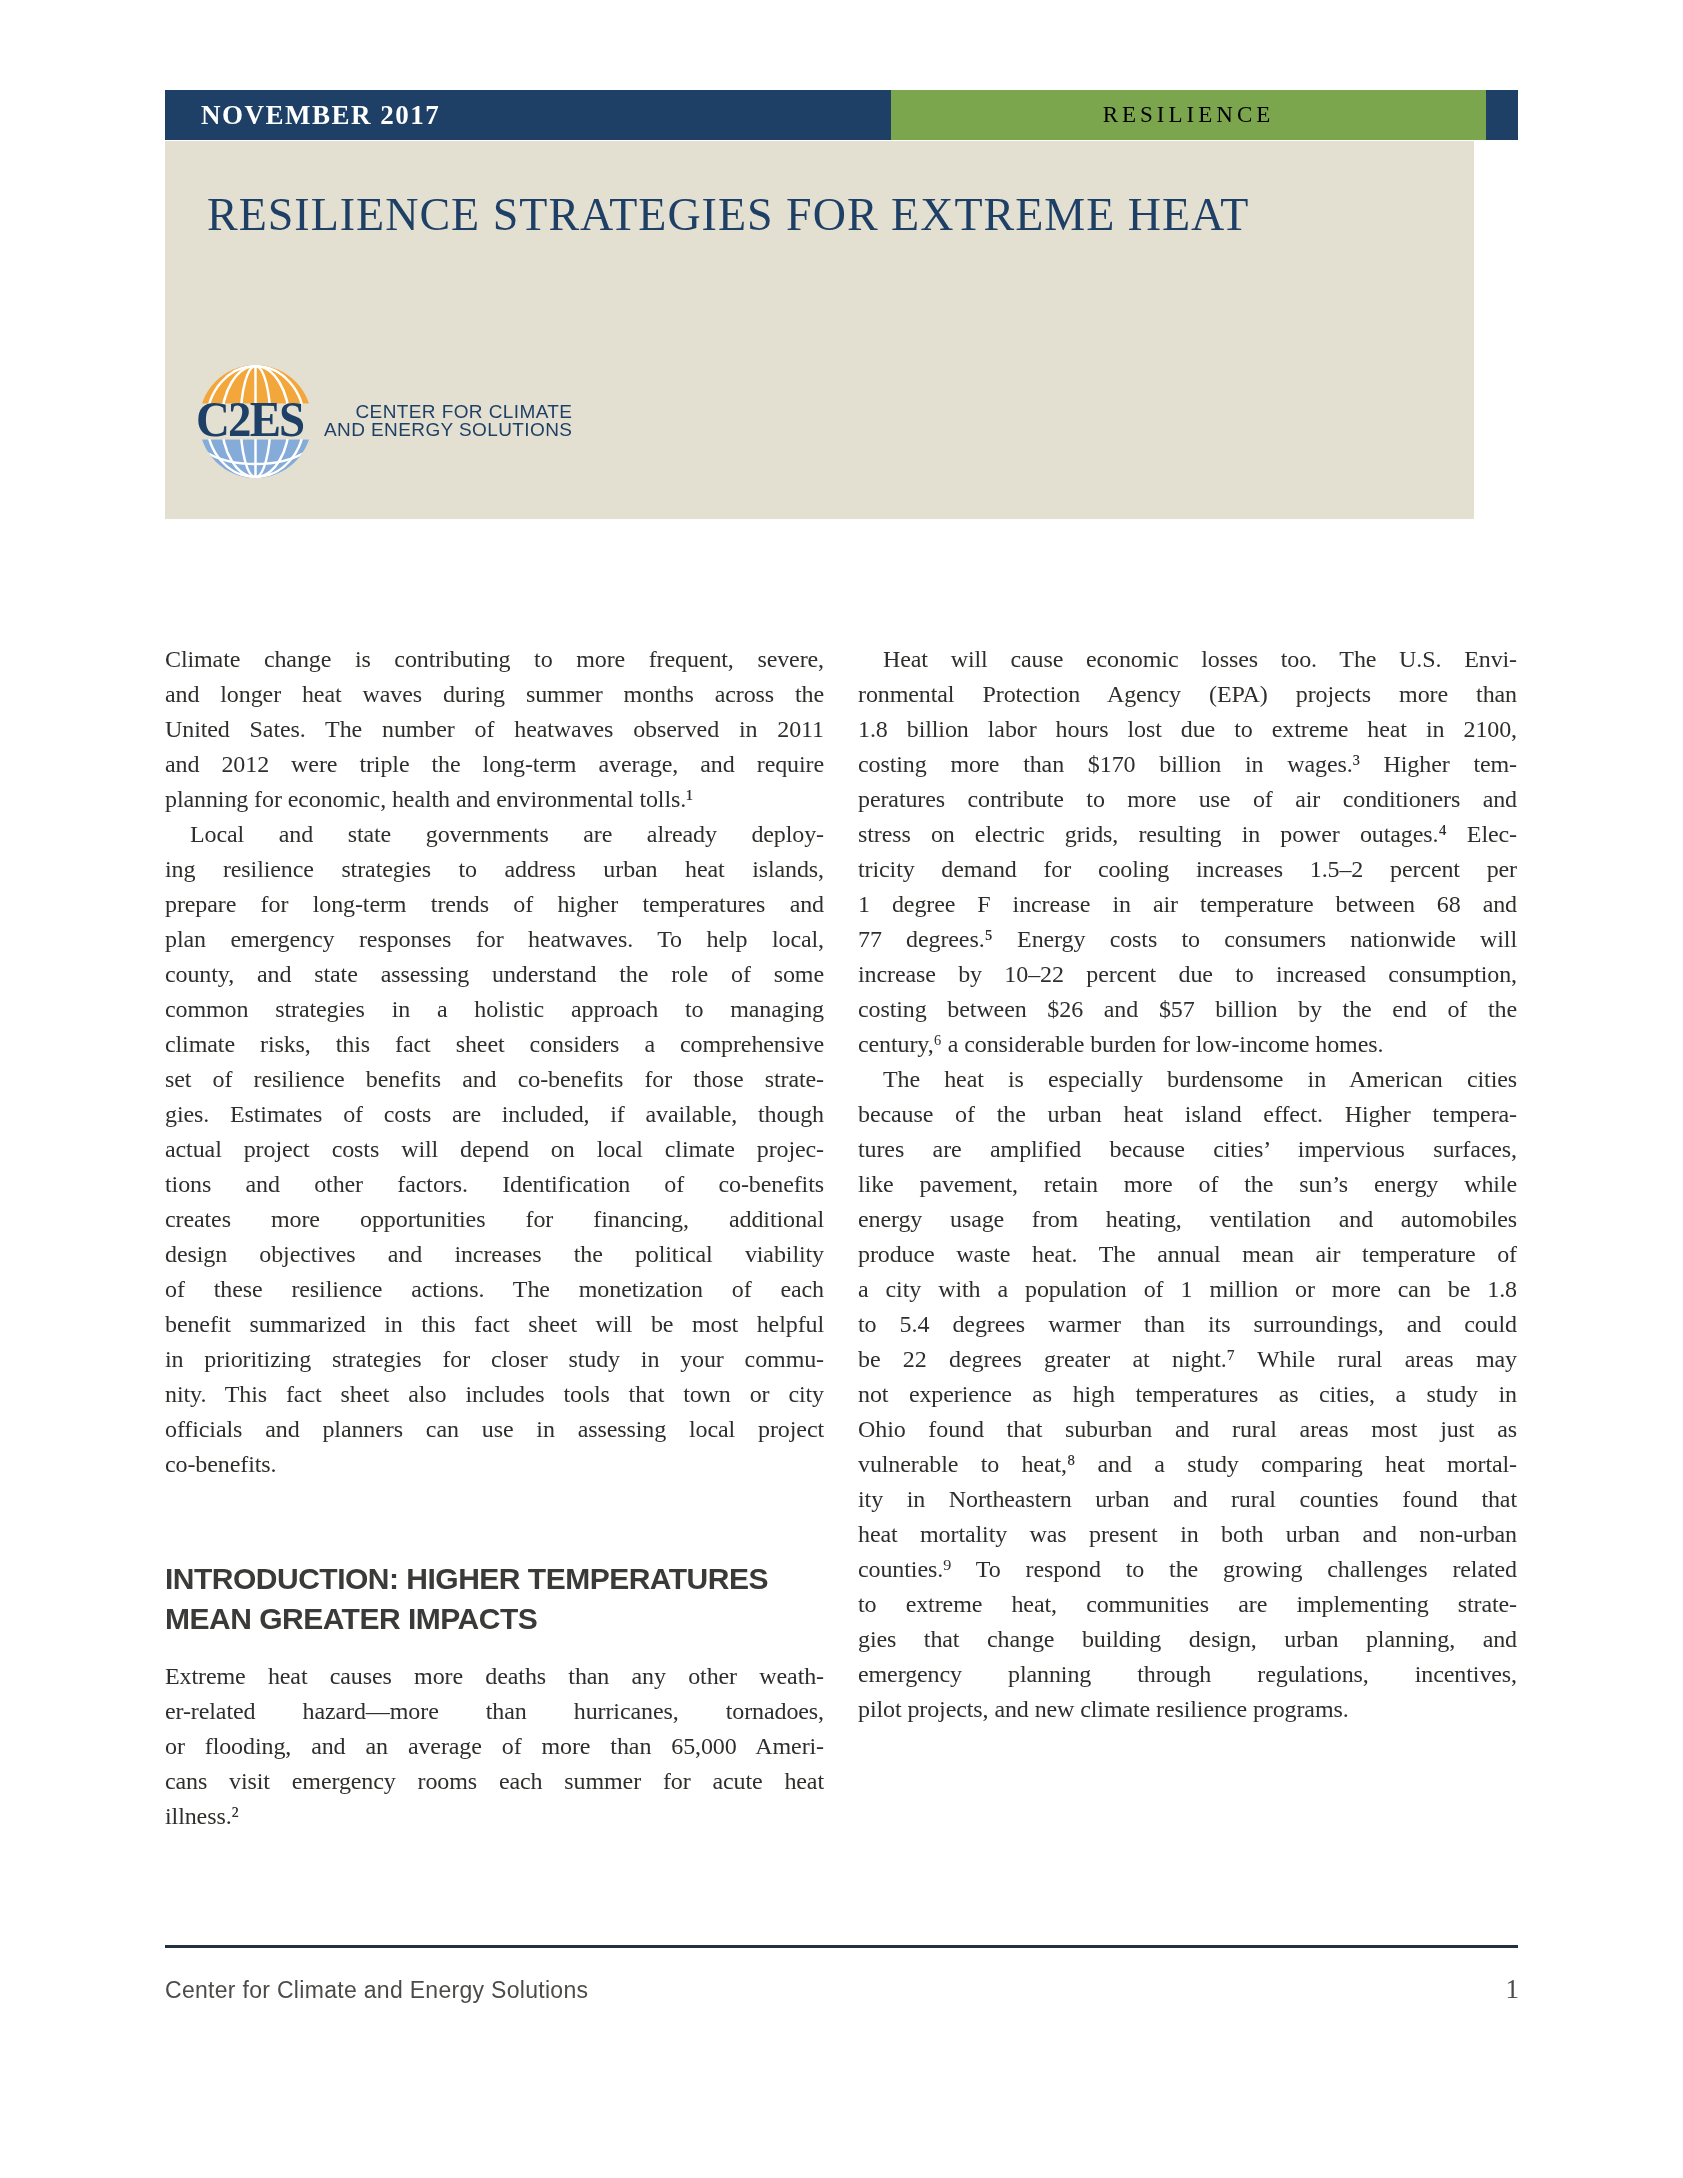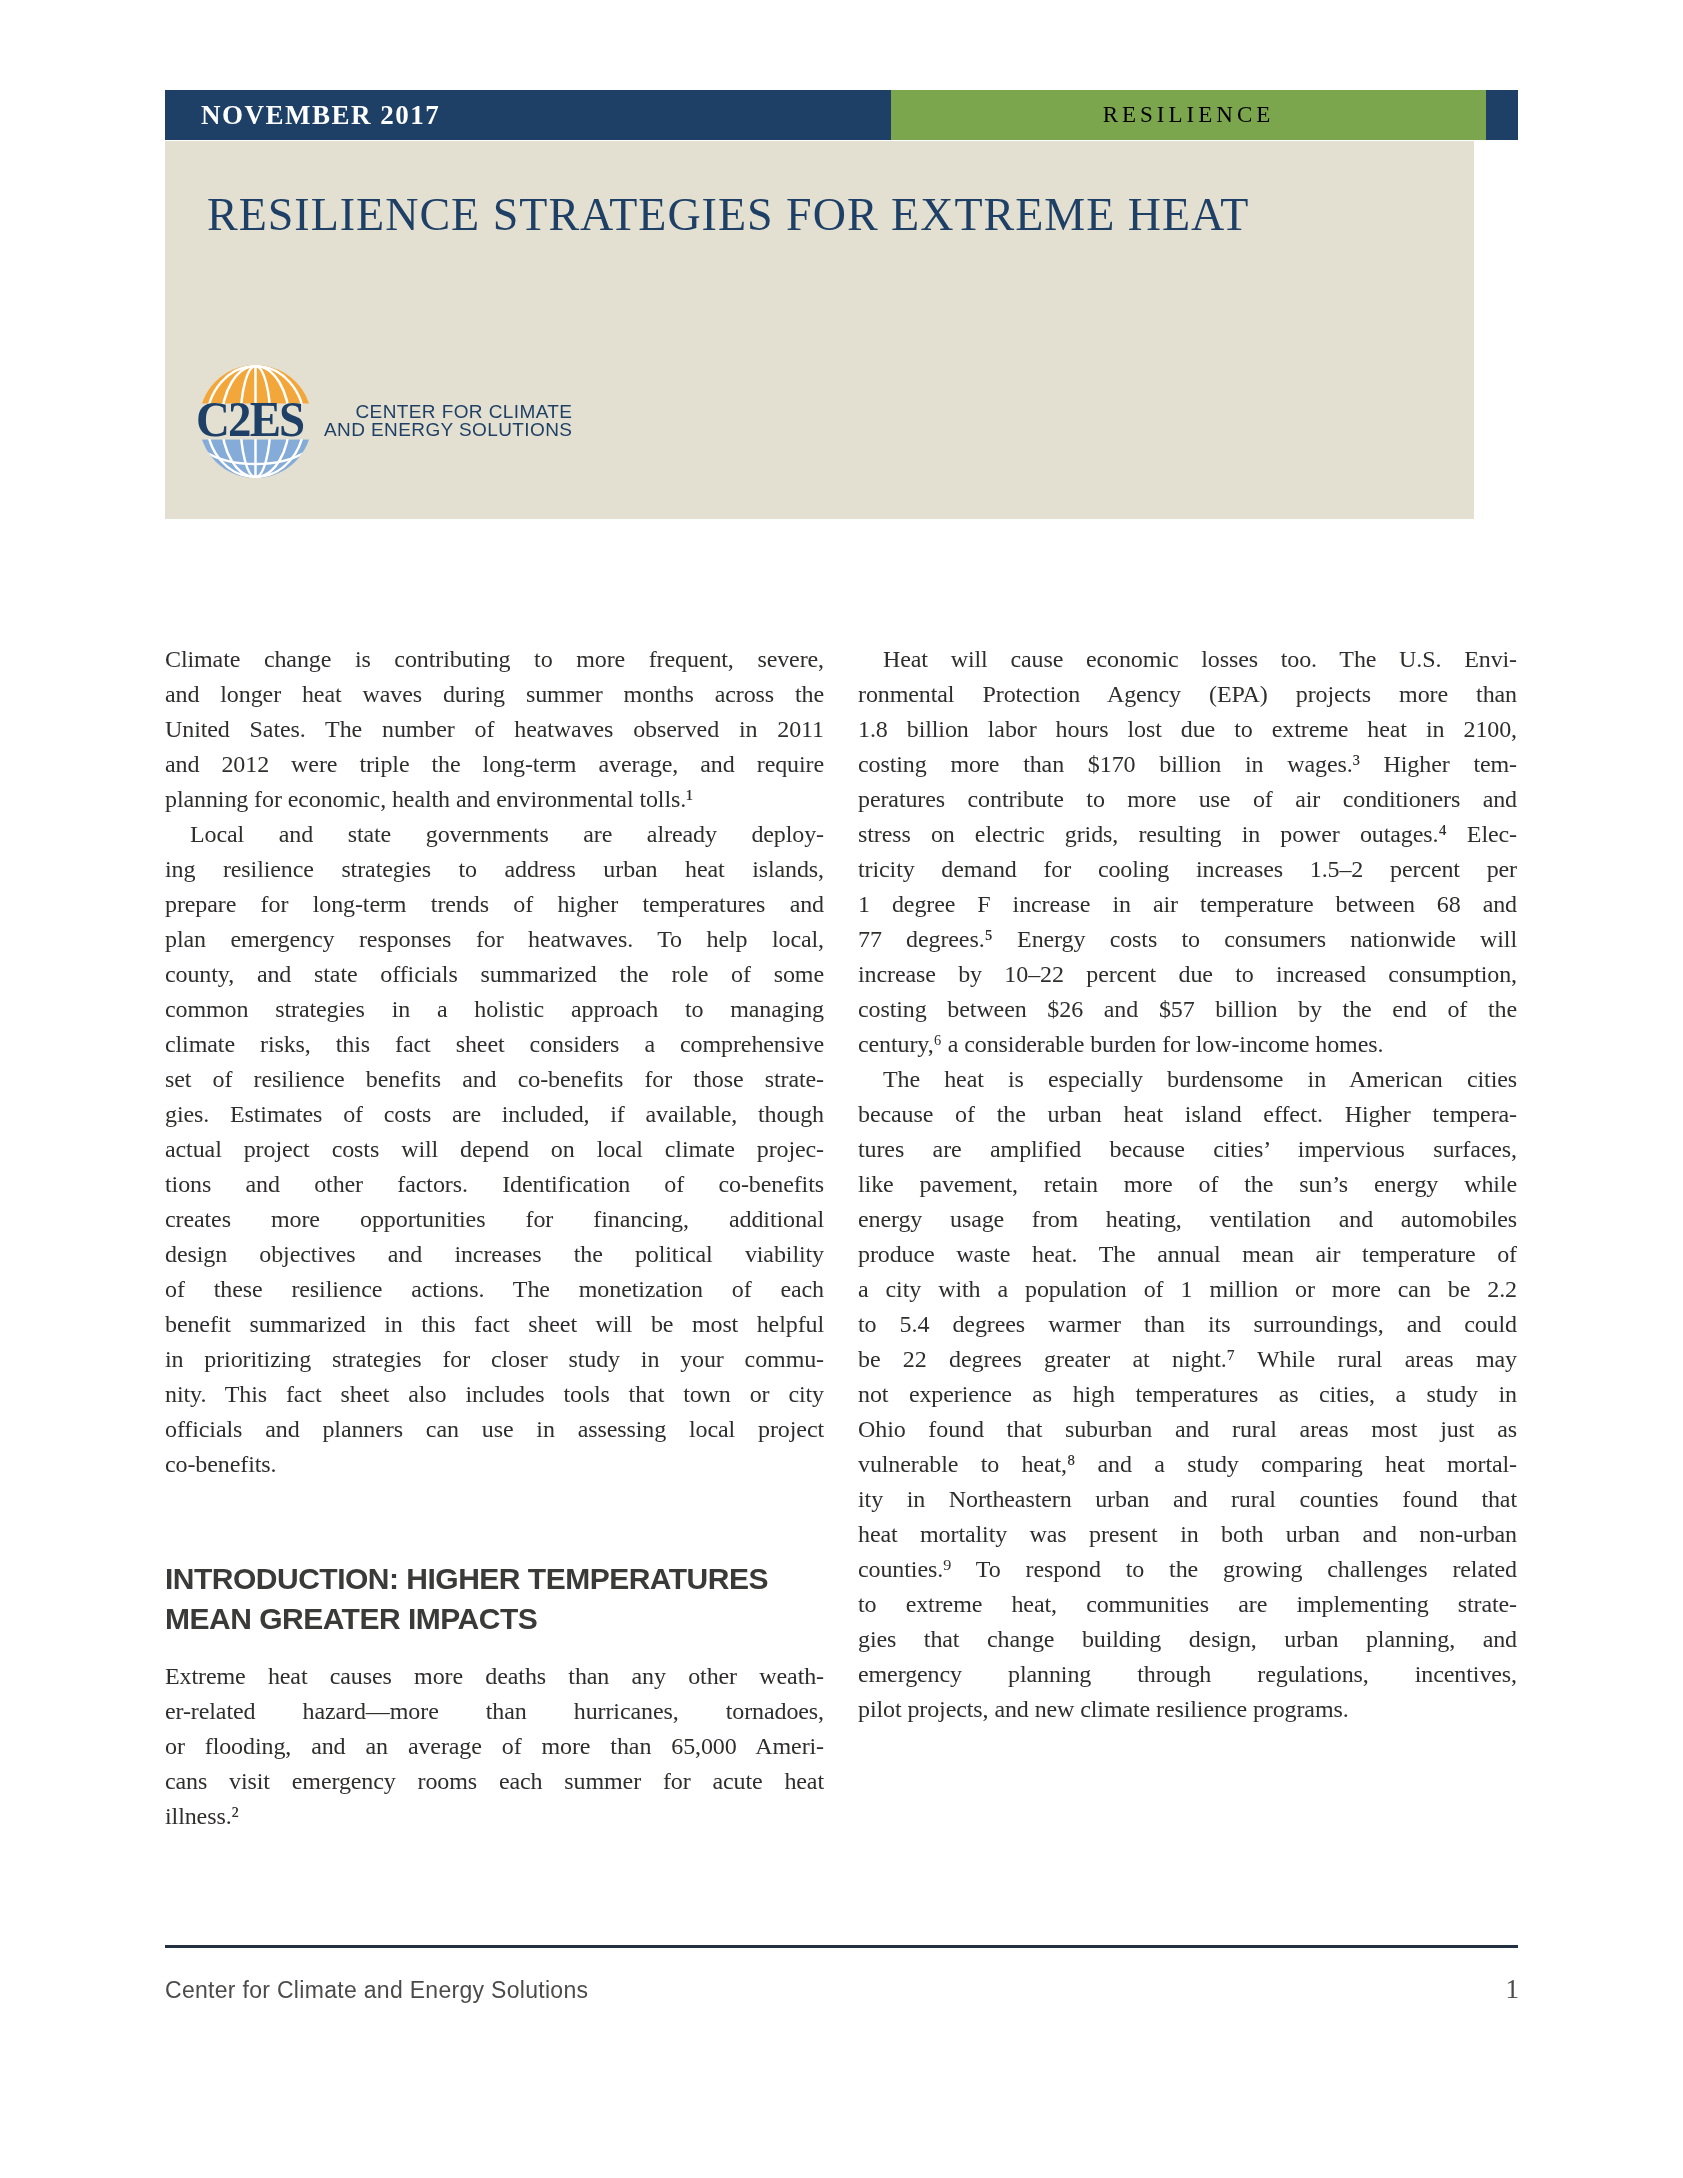--- a/index.html
+++ b/index.html
@@ -102,21 +102,21 @@
       <div class="ln">and longer heat waves during summer months across the</div>
       <div class="ln">United Sates. The number of heatwaves observed in 2011</div>
       <div class="ln">and 2012 were triple the long-term average, and require</div>
       <div class="ln end">planning for economic, health and environmental tolls.¹</div>
     </div>
   <div class="para">
       <div class="ln ind">Local and state governments are already deploy-</div>
       <div class="ln">ing resilience strategies to address urban heat islands,</div>
       <div class="ln">prepare for long-term trends of higher temperatures and</div>
       <div class="ln">plan emergency responses for heatwaves. To help local,</div>
-      <div class="ln">county, and state officials summarized the role of some</div>
+      <div class="ln">county, and state assessing understand the role of some</div>
       <div class="ln">common strategies in a holistic approach to managing</div>
       <div class="ln">climate risks, this fact sheet considers a comprehensive</div>
       <div class="ln">set of resilience benefits and co-benefits for those strate-</div>
       <div class="ln">gies. Estimates of costs are included, if available, though</div>
       <div class="ln">actual project costs will depend on local climate projec-</div>
       <div class="ln">tions and other factors. Identification of co-benefits</div>
       <div class="ln">creates more opportunities for financing, additional</div>
       <div class="ln">design objectives and increases the political viability</div>
       <div class="ln">of these resilience actions. The monetization of each</div>
       <div class="ln">benefit summarized in this fact sheet will be most helpful</div>
@@ -153,21 +153,21 @@
       <div class="ln">costing between $26 and $57 billion by the end of the</div>
       <div class="ln end">century,⁶ a considerable burden for low-income homes.</div>
     </div>
   <div class="para">
       <div class="ln ind">The heat is especially burdensome in American cities</div>
       <div class="ln">because of the urban heat island effect. Higher tempera-</div>
       <div class="ln">tures are amplified because cities’ impervious surfaces,</div>
       <div class="ln">like pavement, retain more of the sun’s energy while</div>
       <div class="ln">energy usage from heating, ventilation and automobiles</div>
       <div class="ln">produce waste heat. The annual mean air temperature of</div>
-      <div class="ln">a city with a population of 1 million or more can be 2.2</div>
+      <div class="ln">a city with a population of 1 million or more can be 1.8</div>
       <div class="ln">to 5.4 degrees warmer than its surroundings, and could</div>
       <div class="ln">be 22 degrees greater at night.⁷ While rural areas may</div>
       <div class="ln">not experience as high temperatures as cities, a study in</div>
       <div class="ln">Ohio found that suburban and rural areas most just as</div>
       <div class="ln">vulnerable to heat,⁸ and a study comparing heat mortal-</div>
       <div class="ln">ity in Northeastern urban and rural counties found that</div>
       <div class="ln">heat mortality was present in both urban and non-urban</div>
       <div class="ln">counties.⁹ To respond to the growing challenges related</div>
       <div class="ln">to extreme heat, communities are implementing strate-</div>
       <div class="ln">gies that change building design, urban planning, and</div>

